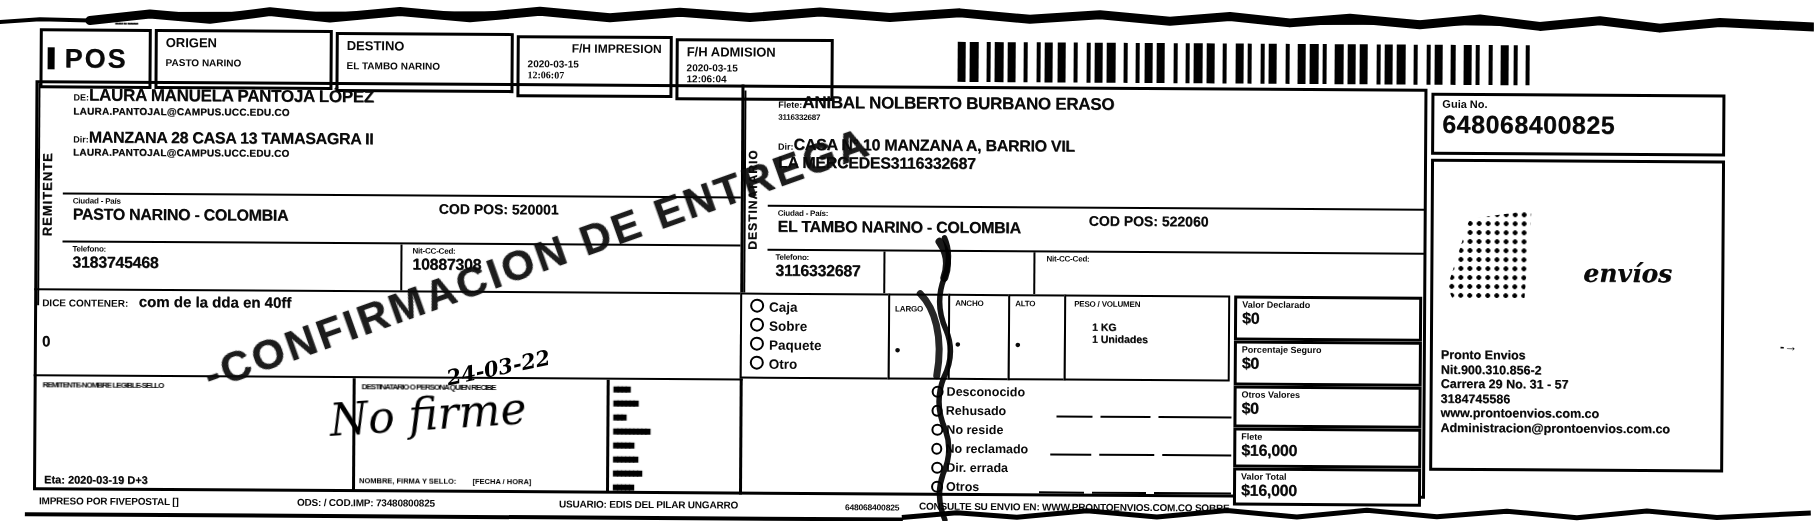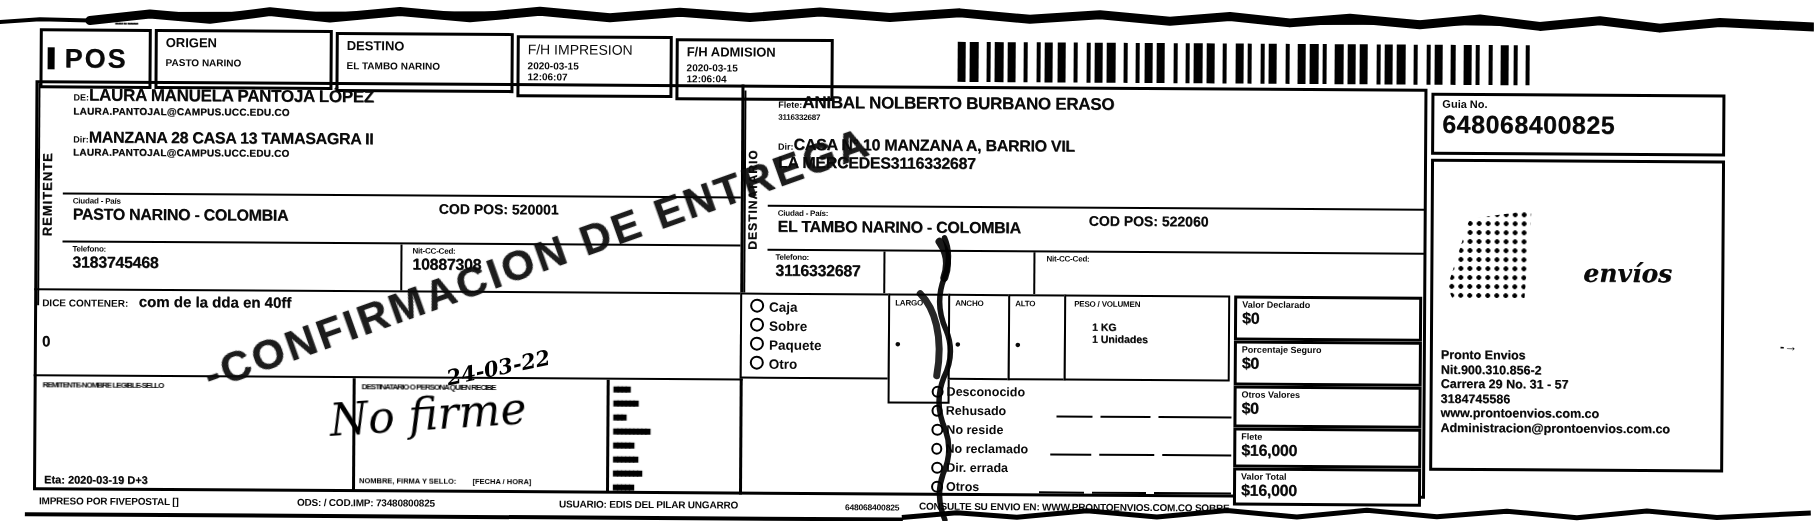--- a/index.html
+++ b/index.html
@@ -55,23 +55,23 @@
     <div style="font-size:13px;font-weight:bold;">ORIGEN</div>
     <div style="font-size:10px;font-weight:bold;margin-top:7px;">PASTO NARINO</div>
   </div>
 
   <div class="box" style="left:336px;top:30px;width:178px;height:60px;padding:3px 8px;">
     <div style="font-size:13px;font-weight:bold;">DESTINO</div>
     <div style="font-size:10px;font-weight:bold;margin-top:7px;">EL TAMBO NARINO</div>
   </div>
 
   <div class="box" style="left:517px;top:32px;width:156px;height:62px;padding:3px 8px;">
-    <div style="font-size:14px;font-weight:normal;">F/H IMPRESION</div>
+    <div style="font-size:12px;font-weight:bold;text-align:right;">F/H IMPRESION</div>
     <div style="font-size:10px;font-weight:bold;margin-top:3px;">2020-03-15</div>
-    <div style="font-size:10px;font-weight:bold;">12:06:07</div>
+    <div style="font-size:10px;font-weight:bold;font-family:Liberation Serif, serif;">12:06:07</div>
   </div>
 
   <div class="box" style="left:676px;top:34px;width:158px;height:62px;padding:3px 8px;">
     <div style="font-size:13px;font-weight:bold;">F/H ADMISION</div>
     <div style="font-size:10px;font-weight:bold;margin-top:3px;">2020-03-15</div>
     <div style="font-size:10px;font-weight:bold;">12:06:04</div>
   </div>
 
   <div id="barcode" class="abs" style="left:958px;top:36px;width:572px;height:40px;">
       <i style="flex:2 2 0;background:#000;"></i>
@@ -228,21 +228,21 @@
   </div>
 
   <div class="cell" style="left:742px;top:288px;width:150px;height:86px;padding:3px 8px;">
     <div style="font-size:13.5px;font-weight:bold;line-height:19px;white-space:nowrap;">
       <div><span class="radio"></span><span>Caja</span></div>
       <div><span class="radio"></span><span>Sobre</span></div>
       <div><span class="radio"></span><span>Paquete</span></div>
       <div><span class="radio"></span><span>Otro</span></div>
     </div>
   </div>
-  <div class="cell" style="left:890px;top:288px;width:62px;height:110px;padding:3px 5px;">
+  <div class="cell" style="left:890px;top:288px;width:62px;height:86px;padding:9px 5px;">
     <div class="lbl">LARGO</div>
     <div class="b" style="margin-top:28px;">•</div>
   </div>
   <div class="cell" style="left:950px;top:288px;width:62px;height:86px;padding:3px 5px;">
     <div class="lbl">ANCHO</div>
     <div class="b" style="margin-top:28px;">•</div>
   </div>
   <div class="cell" style="left:1010px;top:288px;width:58px;height:86px;padding:3px 5px;">
     <div class="lbl">ALTO</div>
     <div class="b" style="margin-top:28px;">•</div>

